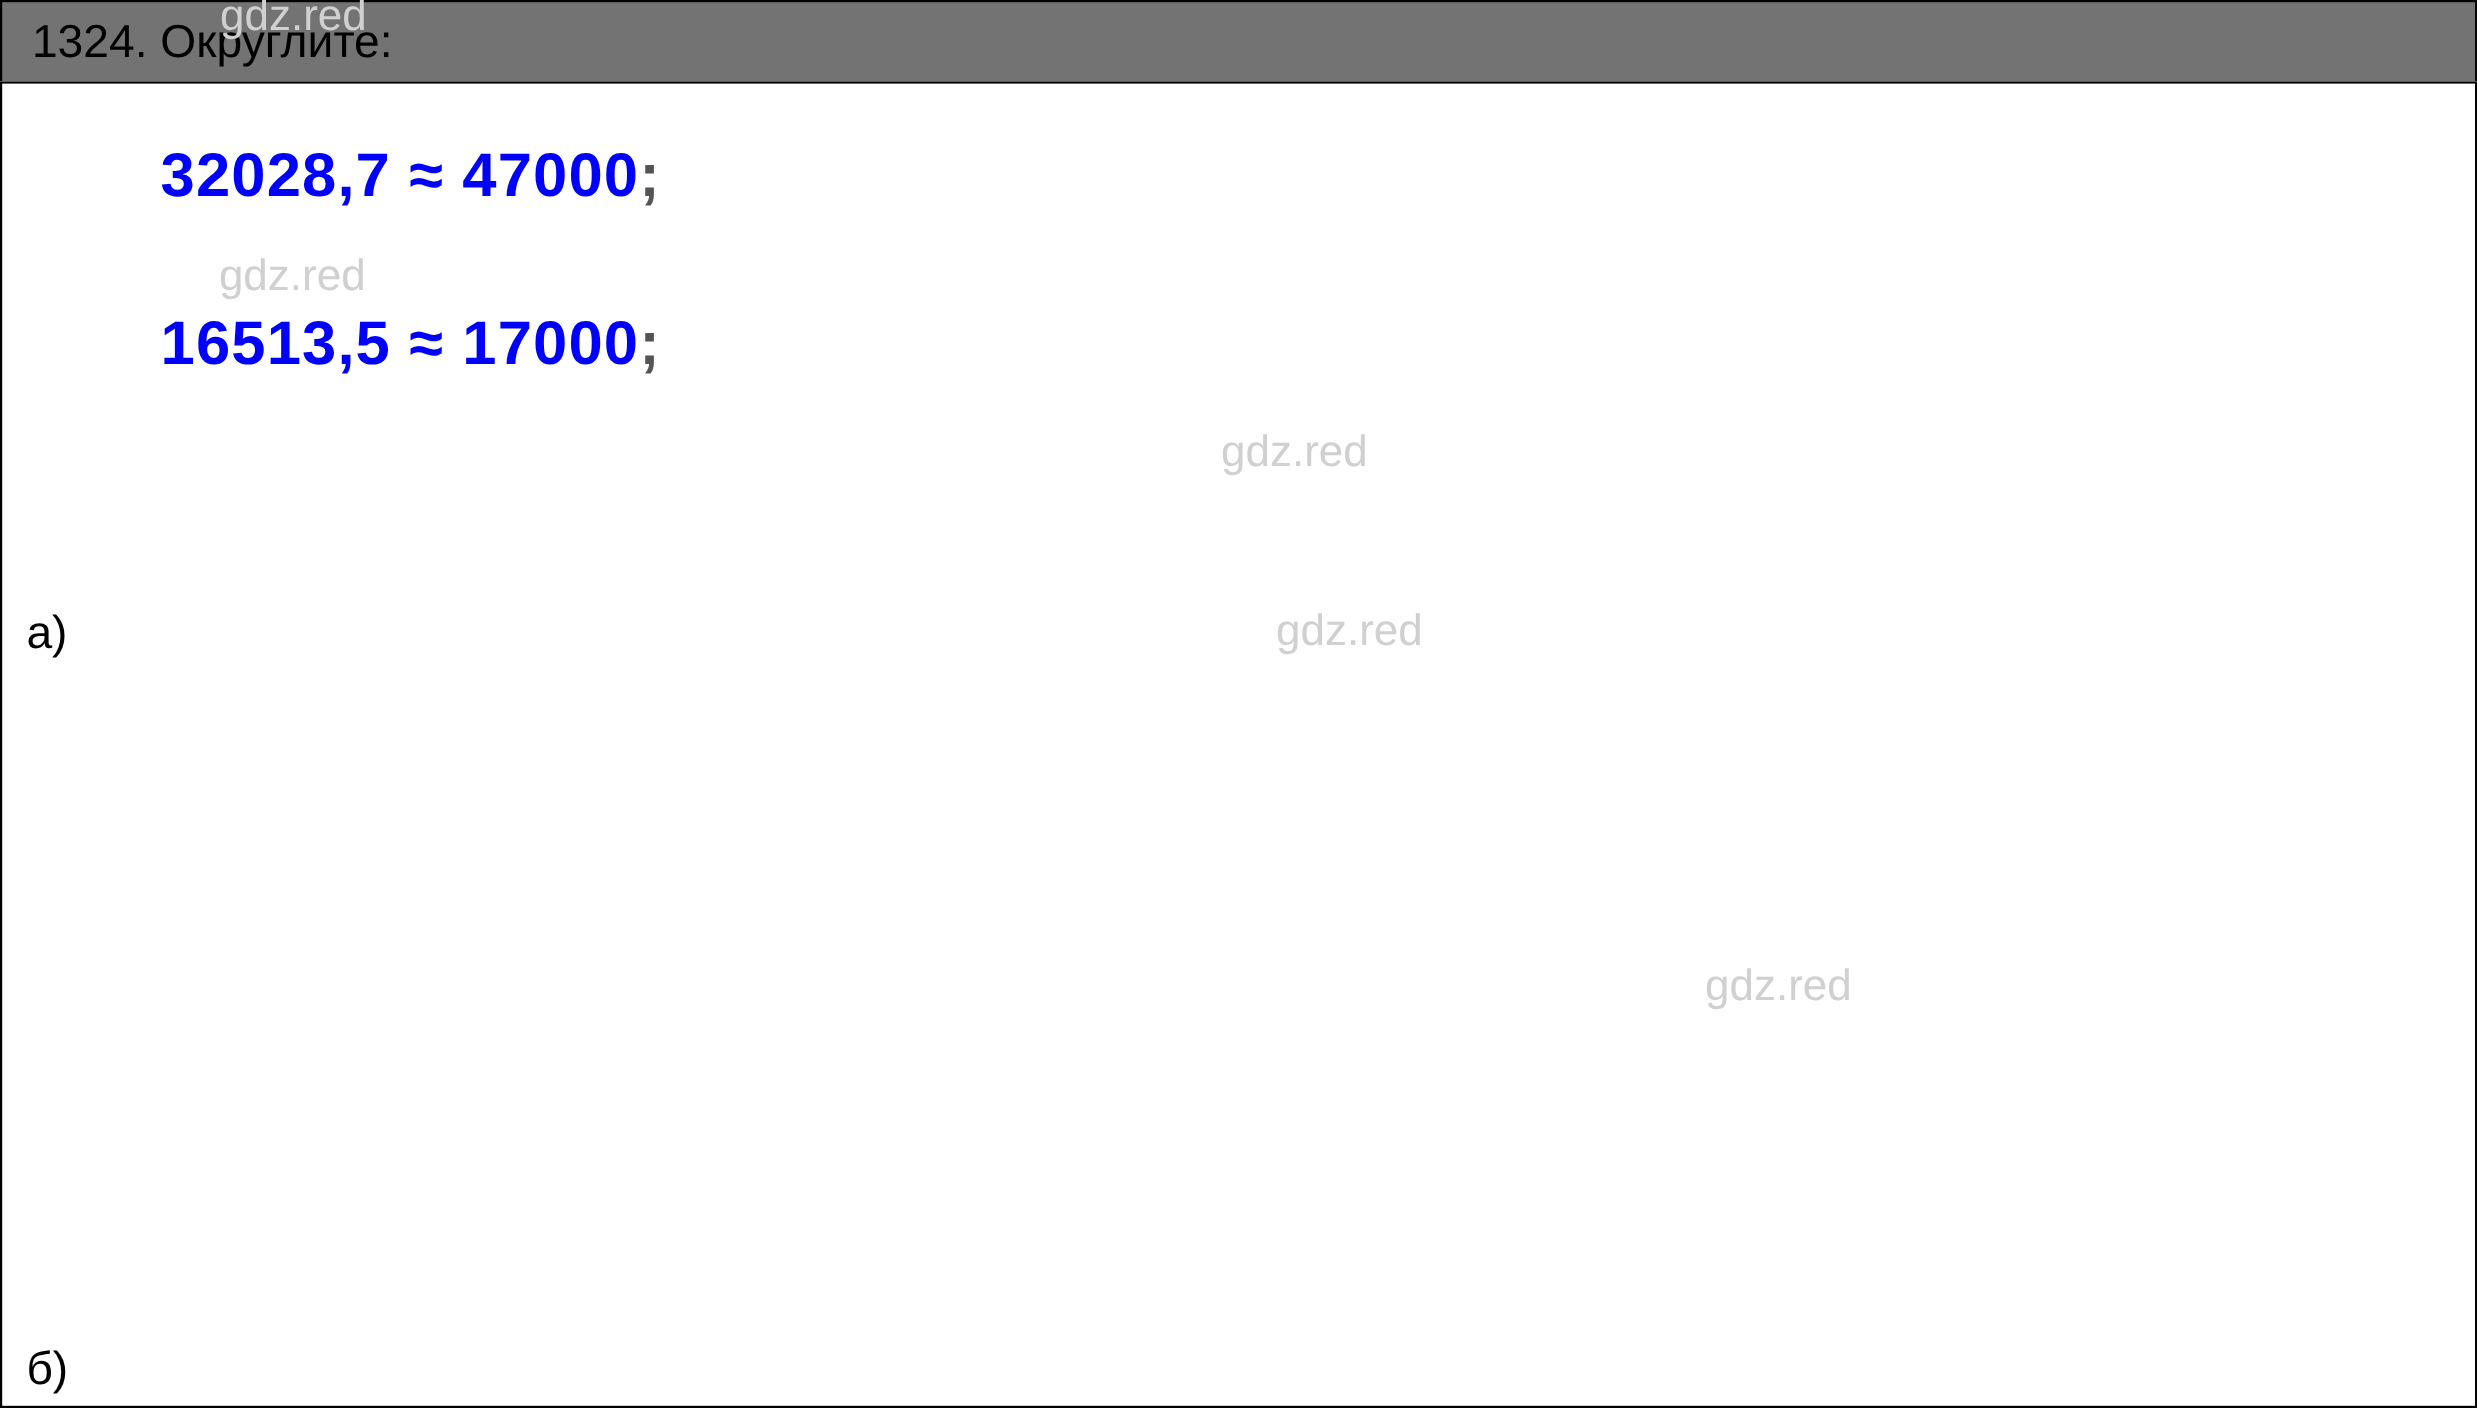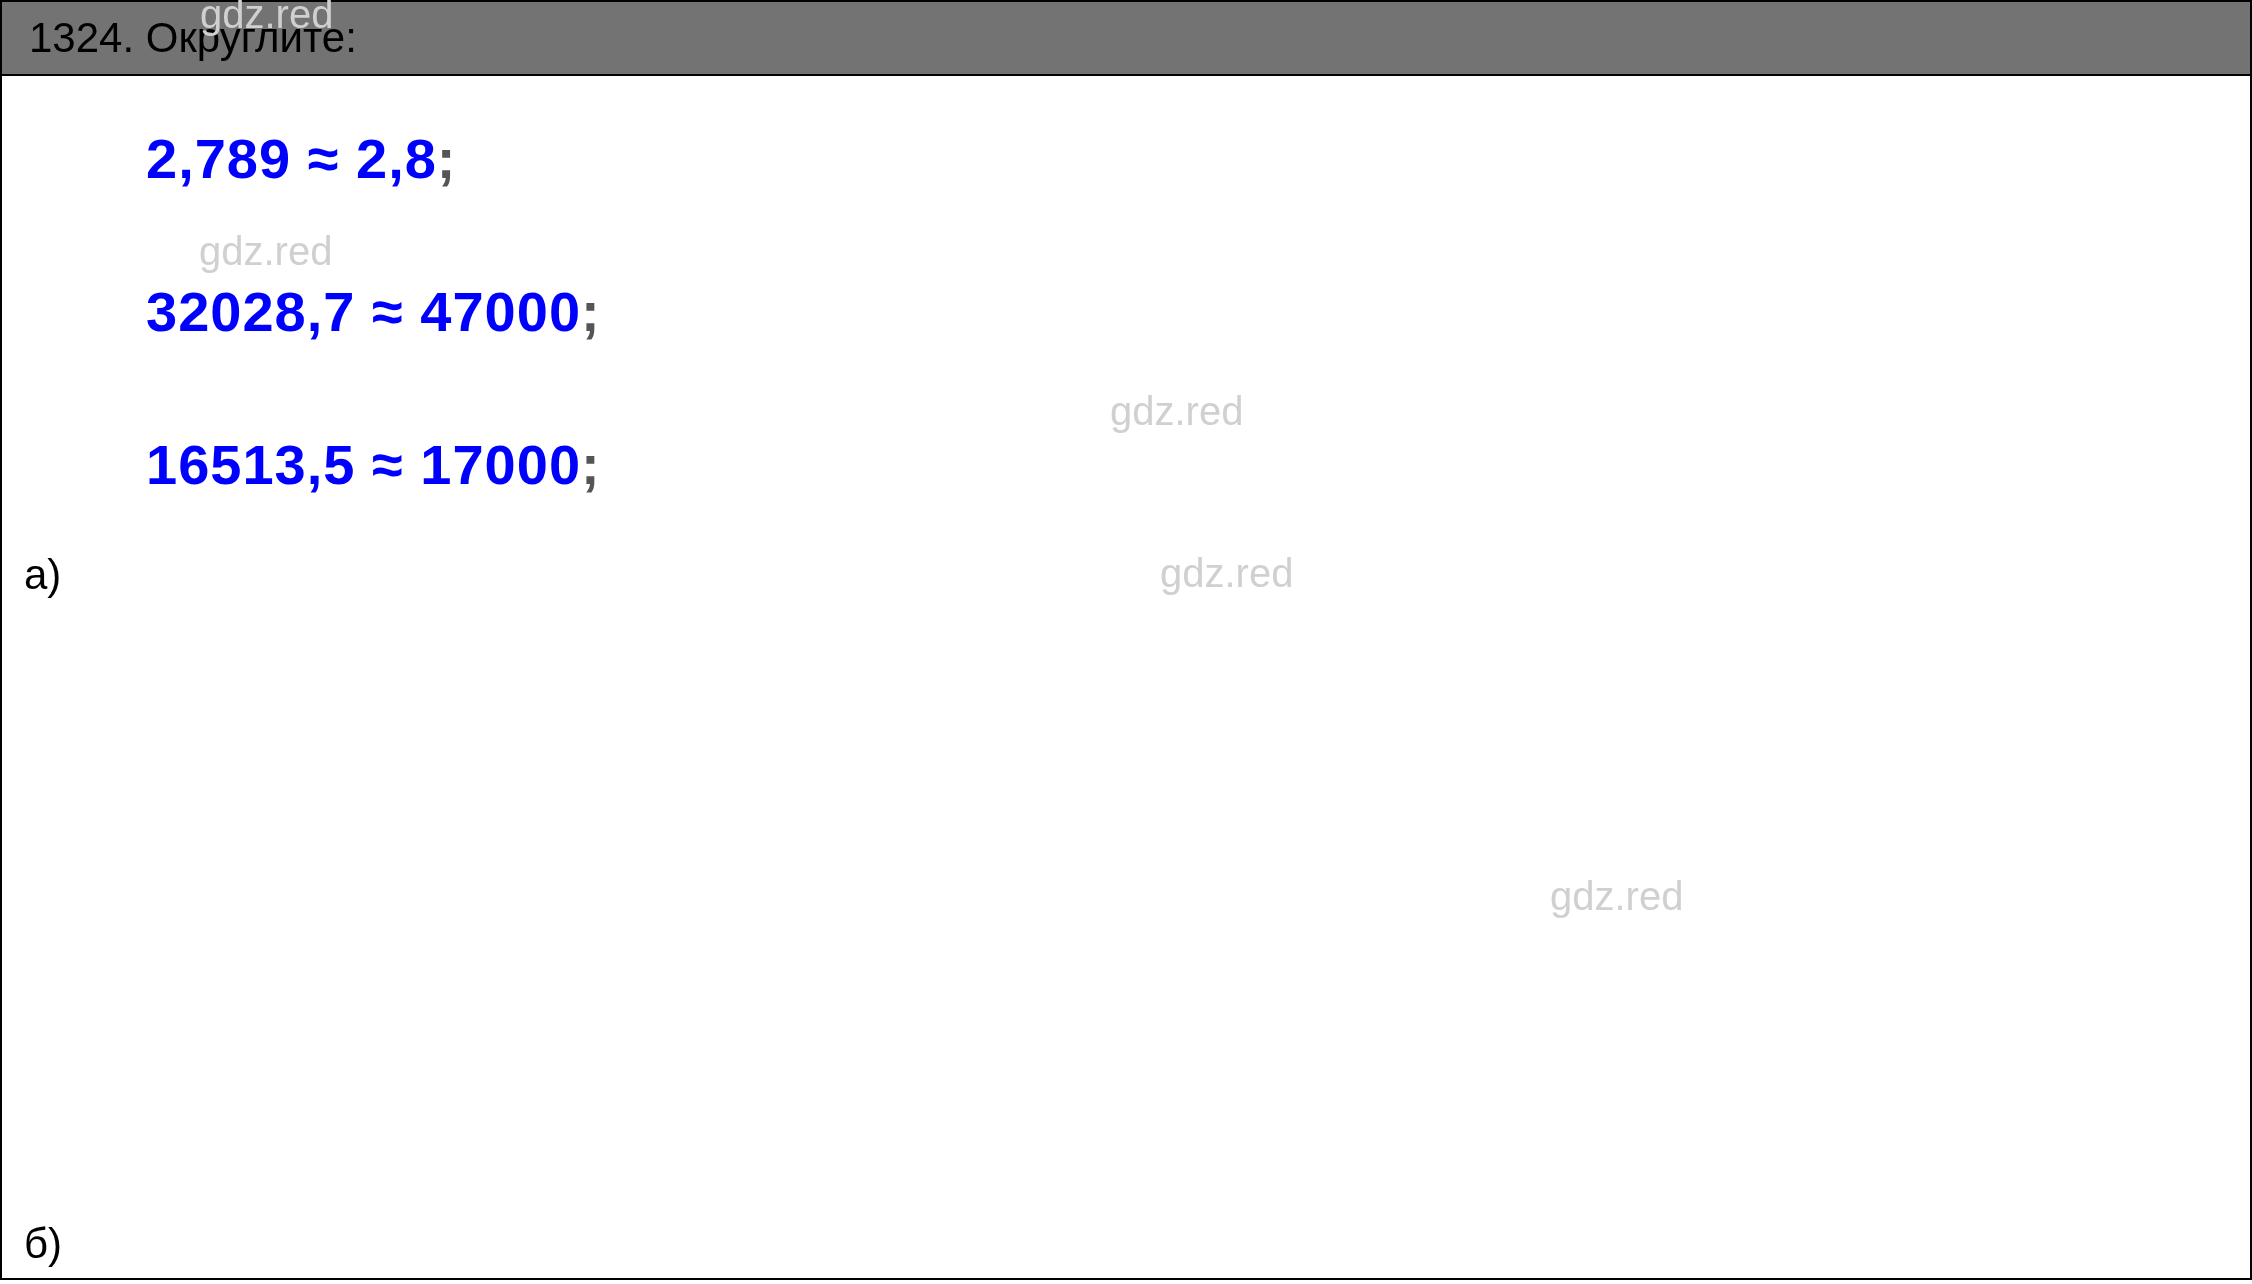--- a/index.html
+++ b/index.html
@@ -89,25 +89,20 @@
 
 <div class="content-box">
   <span class="watermark wm2">gdz.red</span>
   <span class="watermark wm3">gdz.red</span>
   <span class="watermark wm4">gdz.red</span>
   <span class="watermark wm5">gdz.red</span>
 
   <span class="part-label label-a">а)</span>
   <span class="part-label label-b">б)</span>
 
-  <div class="solution-line">
-    <span>2,789</span>
-    <span>≈</span>
-    <span>2,8</span><span class="punct">;</span>
-  </div>
 
 
 
   <div class="solution-line">
     <span>32028,7</span>
     <span>≈</span>
     <span>47000</span><span class="punct">;</span>
   </div>
 
   <div class="solution-line">

